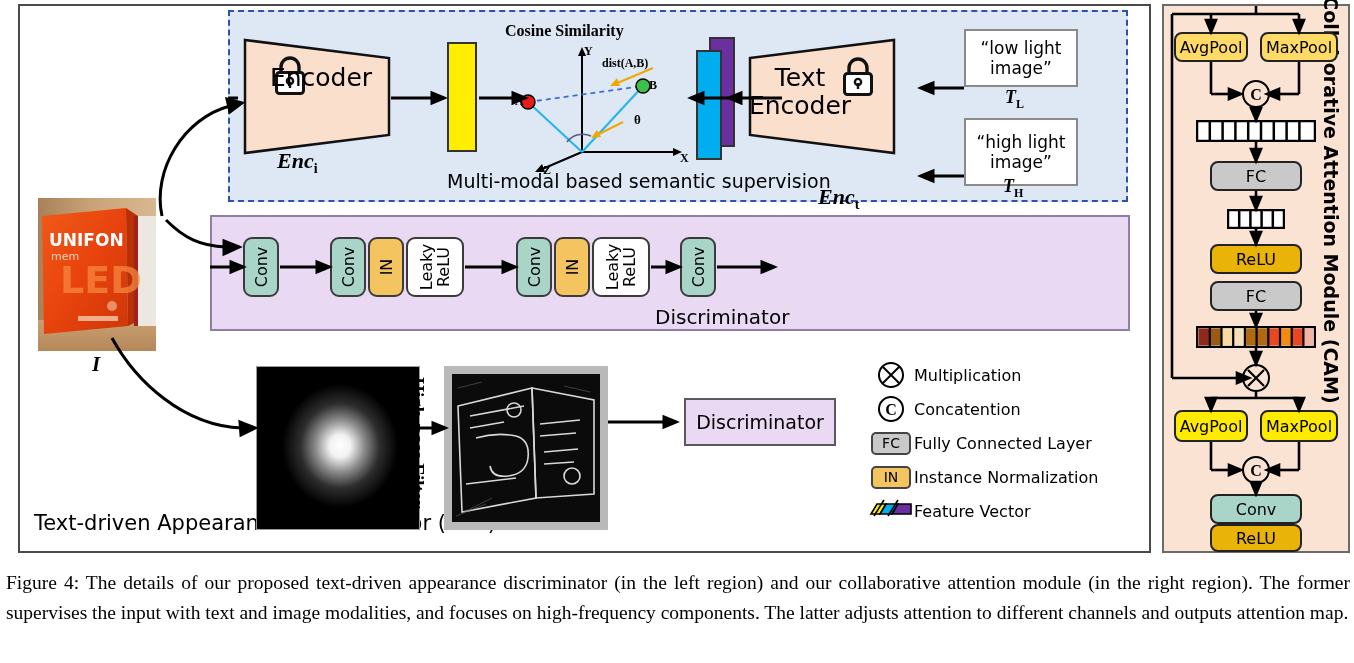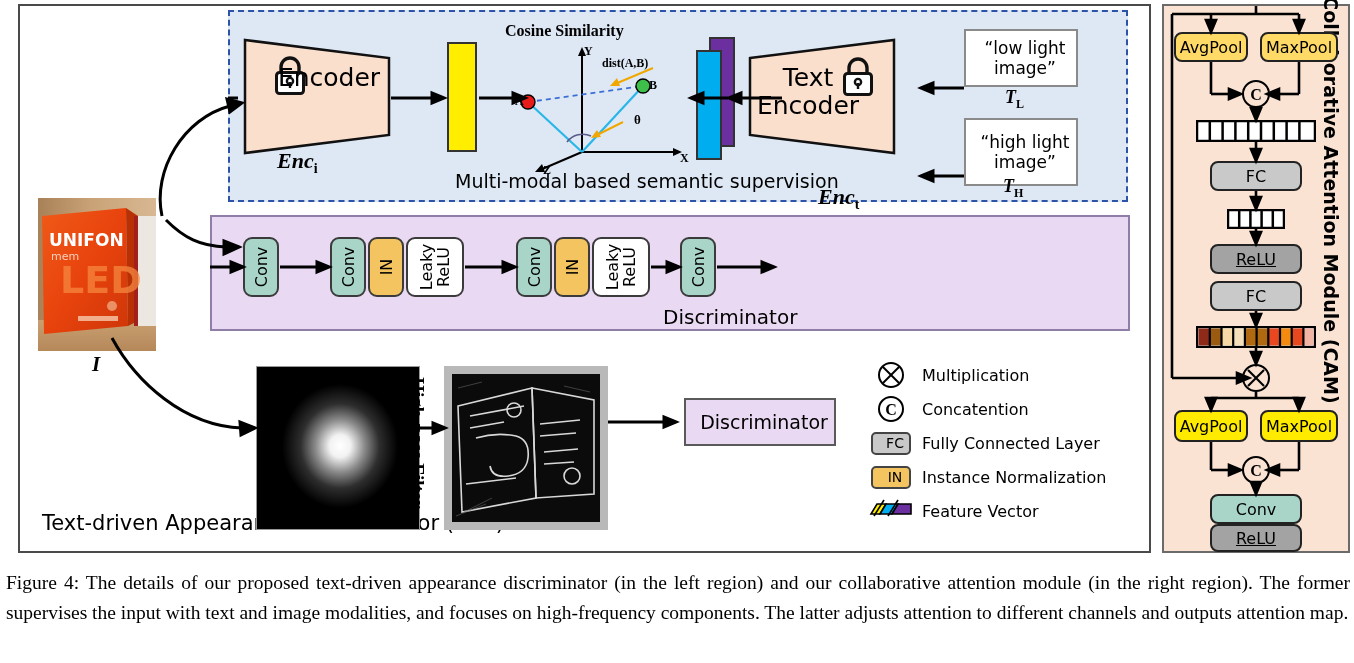--- a/index.html
+++ b/index.html
@@ -7,21 +7,21 @@
   .fig{position:absolute;left:0;top:0;width:1354px;height:663px;}
 
   
   .tad-box{position:absolute;left:18px;top:4px;width:1133px;height:549px;border:2px solid #4a4a4a;background:#fff;box-sizing:border-box;}
   .cam-box{position:absolute;left:1162px;top:4px;width:188px;height:549px;border:2px solid #6b6b6b;background:#fae3d3;box-sizing:border-box;}
 
   .mm-box{position:absolute;left:228px;top:10px;width:900px;height:192px;border:2px dashed #2d53a8;background:#dee8f5;box-sizing:border-box;}
   .disc-box{position:absolute;left:210px;top:215px;width:920px;height:116px;border:2px solid #8f7fa8;background:#ead9f2;box-sizing:border-box;}
 
   
-  .hand{font-family:"DejaVu Sans",sans-serif;padding-left:8px;}
+  .hand{font-family:"DejaVu Sans",sans-serif;}
   .serif{font-family:"Liberation Serif",serif;}
   .t{position:absolute;white-space:nowrap;color:#000;}
   .trapwrap{position:absolute;}
   .trapwrap svg{position:absolute;left:0;top:0;}
   .traplabel{position:absolute;width:100%;text-align:center;font-size:25px;line-height:28px;color:#000;}
 
   
   .lock{position:absolute;width:34px;height:40px;}
 
   
@@ -52,21 +52,21 @@
          display:flex;align-items:center;justify-content:center;font-size:14px;box-sizing:border-box;}
   .insym{width:40px;height:23px;background:#f4c460;border:2px solid #444;border-radius:5px;
          display:flex;align-items:center;justify-content:center;font-size:14px;box-sizing:border-box;}
 
   
   .cblk{position:absolute;border:2px solid #222;border-radius:8px;box-sizing:border-box;
         display:flex;align-items:center;justify-content:center;font-size:16px;color:#000;}
   .cblk.pool-t{background:#ffda66;}
   .cblk.pool-b{background:#ffeb00;}
   .cblk.fc{background:#c9c9c9;}
-  .cblk.relu{background:#a3a3a3;text-decoration:underline;}
+  .cblk.relu{background:#eab308;}
   .cblk.conv{background:#a8d5c8;}
   .opc{position:absolute;width:28px;height:28px;border:2.5px solid #000;border-radius:50%;background:#fae3d3;box-sizing:border-box;}
 
   .camtitle{position:absolute;right:2px;top:34px;width:30px;height:320px;}
   .camtitle span{position:absolute;left:50%;top:50%;transform:translate(-50%,-50%) rotate(90deg);
                  white-space:nowrap;font-size:19px;font-weight:bold;}
 
   
   .caption{position:absolute;left:6px;top:568px;width:1344px;font-family:"Liberation Serif",serif;
            font-size:19.5px;line-height:30px;color:#000;text-align:justify;}

